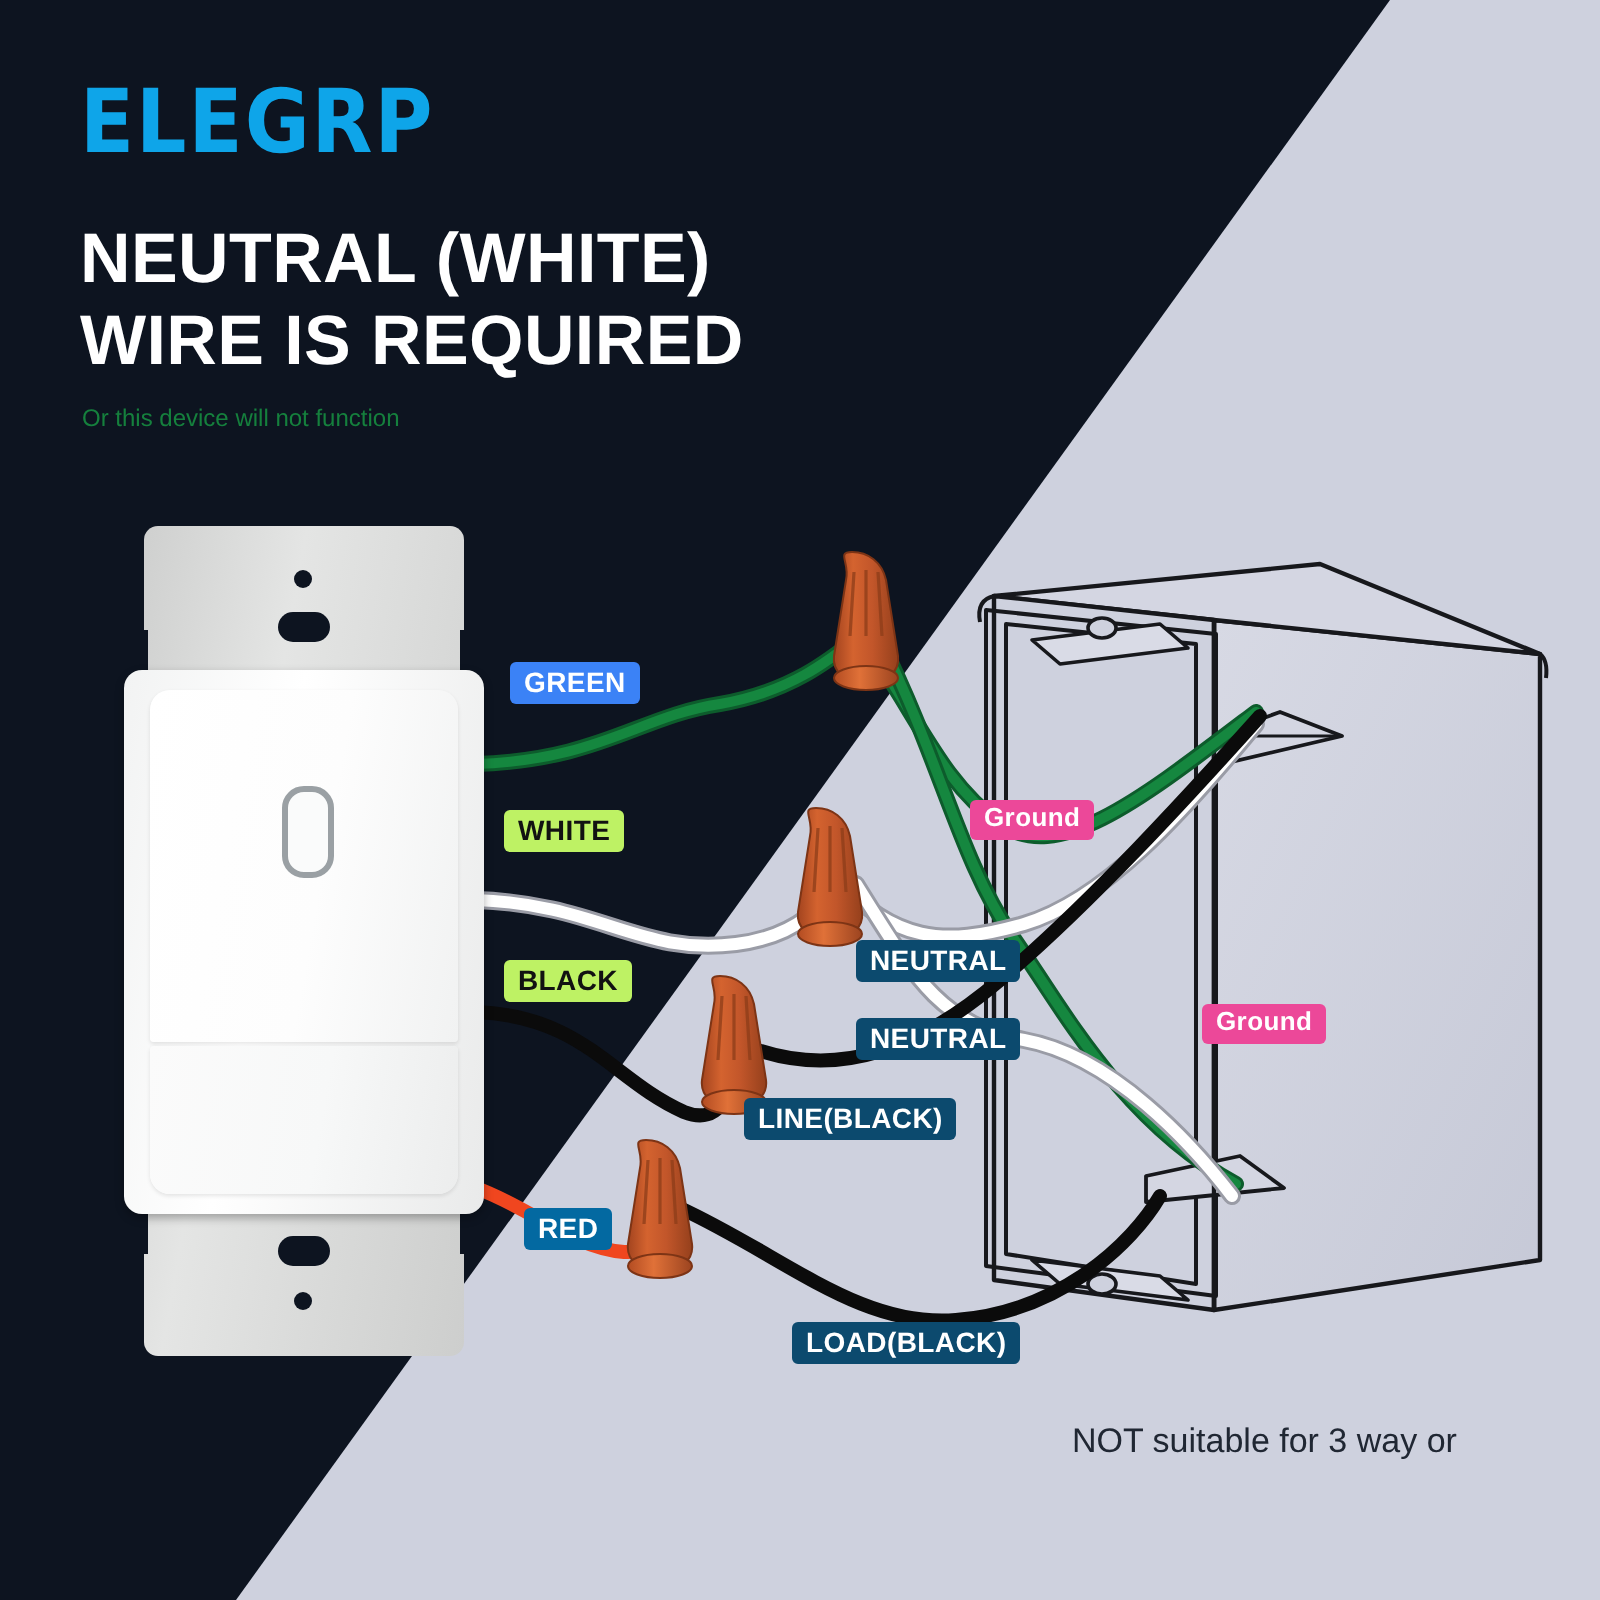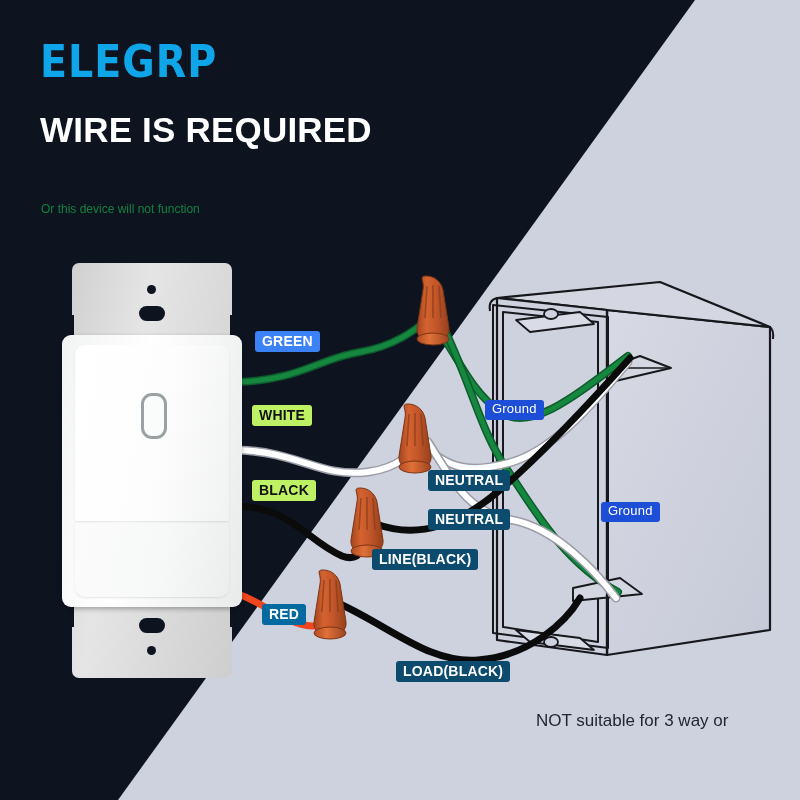--- a/index.html
+++ b/index.html
@@ -44,21 +44,21 @@
     padding:2px 7px 3px 7px;
     border-radius:3px;
     white-space:nowrap;
     line-height:1.15;
     letter-spacing:0.2px;
   }
   .lbl-green{background:#3b82f6;color:#ffffff;}
   .lbl-white{background:#bef264;color:#121212;text-align:right;}
   .lbl-red{background:#0369a1;color:#ffffff;}
   .lbl-black{background:#0c4a6e;color:#ffffff;}
-  .lbl-ground{background:#1d4ed8;color:#ffffff;font-size:13px;font-weight:normal;}
+  .lbl-ground{background:#ec4899;color:#ffffff;font-size:13px;font-weight:bold;}
 
   
   .device{position:absolute;left:62px;top:263px;width:180px;height:415px;}
   .strap{
     position:absolute;left:10px;top:0;width:160px;height:415px;
     background:linear-gradient(100deg,#cfd0cf 0%,#e4e5e4 35%,#cdcecd 100%);
     border-radius:7px;
   }
   .strap-notch{position:absolute;width:12px;height:22px;background:#0d1420;}
   .plate{
@@ -242,20 +242,21 @@
       <div class="rocker-top">
         <div class="led"></div>
       </div>
       <div class="rocker-bot"></div>
     </div>
   </div>
 
   <div class="logo">ELEGRP</div>
 
   <div class="headline">
+    <div>NEUTRAL (WHITE)</div>
     <div>WIRE IS REQUIRED</div>
   </div>
   <div class="subline">Or this device will not function</div>
 
   <div class="footnote">
     <div>NOT suitable for 3 way or</div>
   </div>
 
   <div class="lbl lbl-green" style="left:255px;top:331px;">GREEN</div>
   <div class="lbl lbl-white" style="left:252px;top:405px;">WHITE</div>

